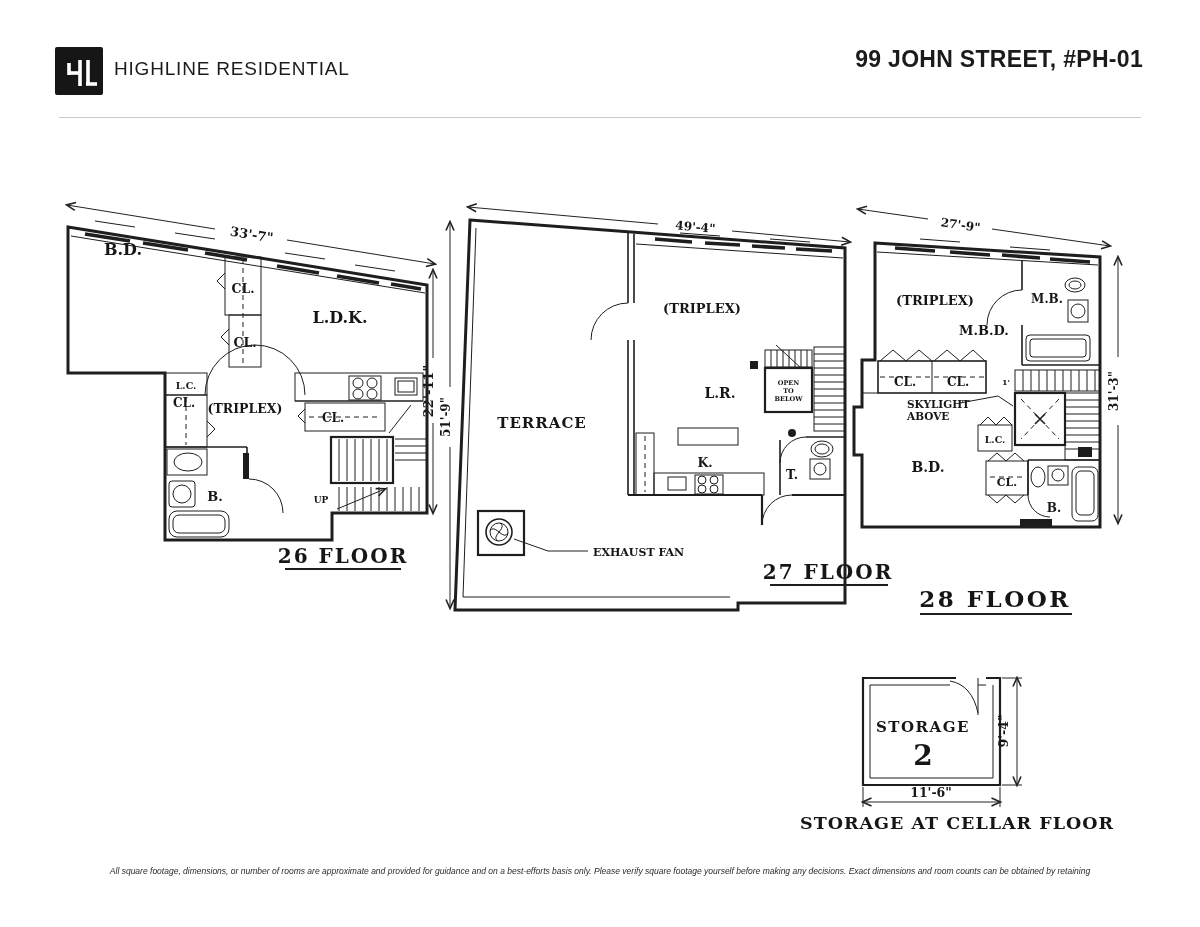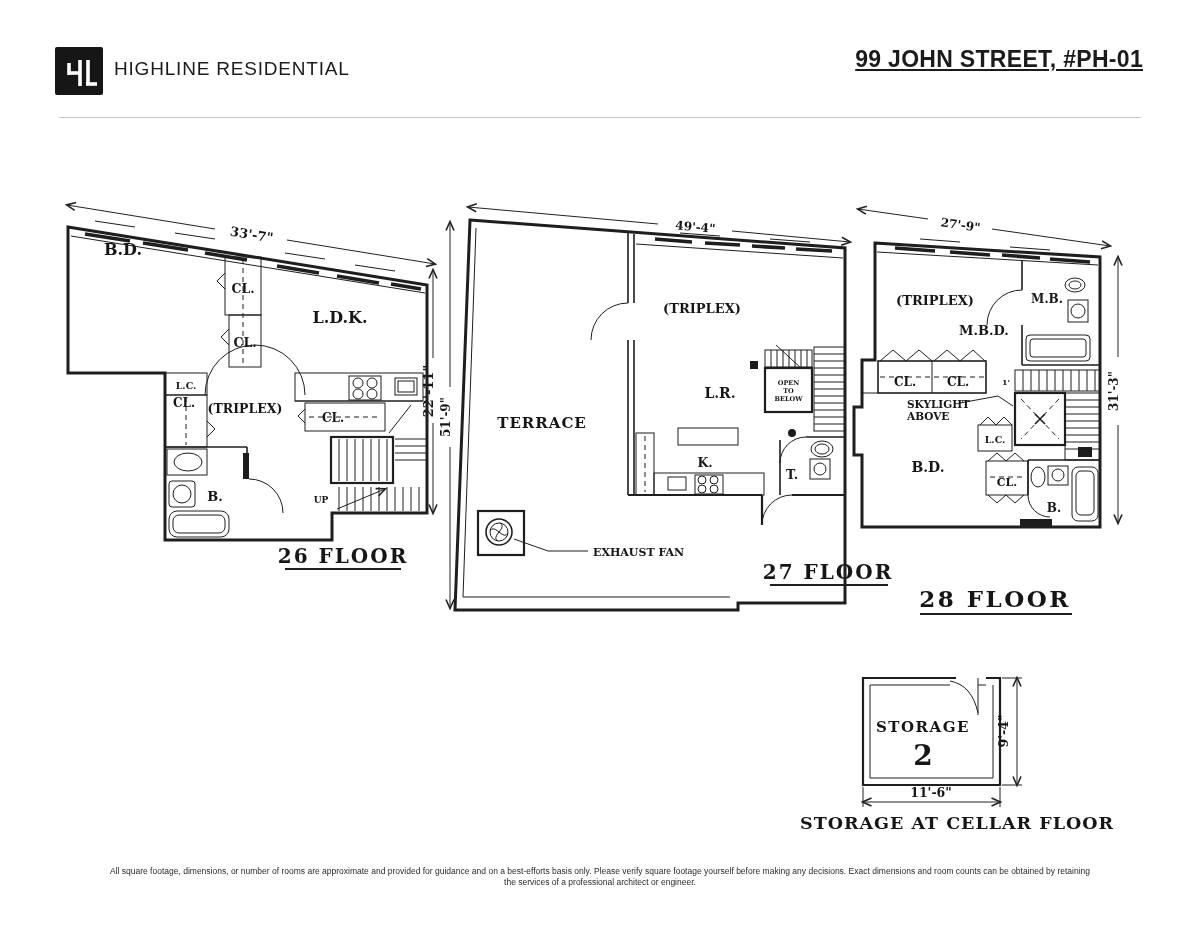--- a/index.html
+++ b/index.html
@@ -3,27 +3,27 @@
 <meta charset="utf-8">
 <style>
   html,body{margin:0;padding:0;background:#ffffff;}
   #page{position:relative;width:1200px;height:927px;background:#fff;overflow:hidden;
         font-family:"Liberation Sans", sans-serif;}
   
   #logo{position:absolute;left:55px;top:47px;width:48px;height:48px;}
   #brand{position:absolute;left:114px;top:58px;font-size:19px;font-weight:normal;
          letter-spacing:0.8px;color:#1b1b1b;}
   #addr{position:absolute;right:57px;top:46px;text-align:right;color:#1b1b1b;}
-  #addr .l1{font-size:23px;font-weight:bold;letter-spacing:0.3px;text-decoration:underline;}
+  #addr .l1{font-size:23px;font-weight:bold;letter-spacing:0.3px;}
   #addr .l2{font-size:21px;color:#4a4a4a;margin-top:2px;}
   #rule{position:absolute;left:59px;top:117px;width:1082px;height:0;
         border-top:1px solid #c9c9c9;}
   
   #foot{position:absolute;left:0;top:866px;width:1200px;text-align:center;
-        color:#2a2a2a;font-size:8.5px;line-height:11px;}
+        color:#2a2a2a;font-size:8.5px;line-height:11px;font-style:italic;}
   
   svg.plan{position:absolute;overflow:visible;}
   svg.plan text{font-family:"DejaVu Serif", serif;font-weight:bold;fill:#161616;}
   .w{fill:none;stroke:#1e1e1e;}
   .s1{stroke-width:1;}
   .s15{stroke-width:1.6;}
   .s2{stroke-width:2.2;}
   .s3{stroke-width:3;}
   .bar{stroke-width:3.6;}
   .dash{stroke-dasharray:5 4;}
@@ -361,16 +361,15 @@
       <text x="111" y="142" font-size="12.5" text-anchor="middle">11'-6"</text>
       <path class="dim" d="M182,23 L202,23 M182,130 L202,130"></path>
       <path class="dim" d="M197,23 L197,130" marker-start="url(#arr)" marker-end="url(#arr)"></path>
       <text x="188" y="76" font-size="12.5" text-anchor="middle" transform="rotate(-90 188 76)">9'-4"</text>
     </g>
     <text x="137" y="174" font-size="17.5" text-anchor="middle" letter-spacing="1">STORAGE AT CELLAR FLOOR</text>
   </svg>
 
   <div id="foot">
     <div>All square footage, dimensions, or number of rooms are approximate and provided for guidance and on a best-efforts basis only. Please verify square footage yourself before making any decisions. Exact dimensions and room counts can be obtained by retaining</div>
-    <div>the services of a professional architect or engineer.</div>
   </div>
 
 </div>
 
 </body></html>

